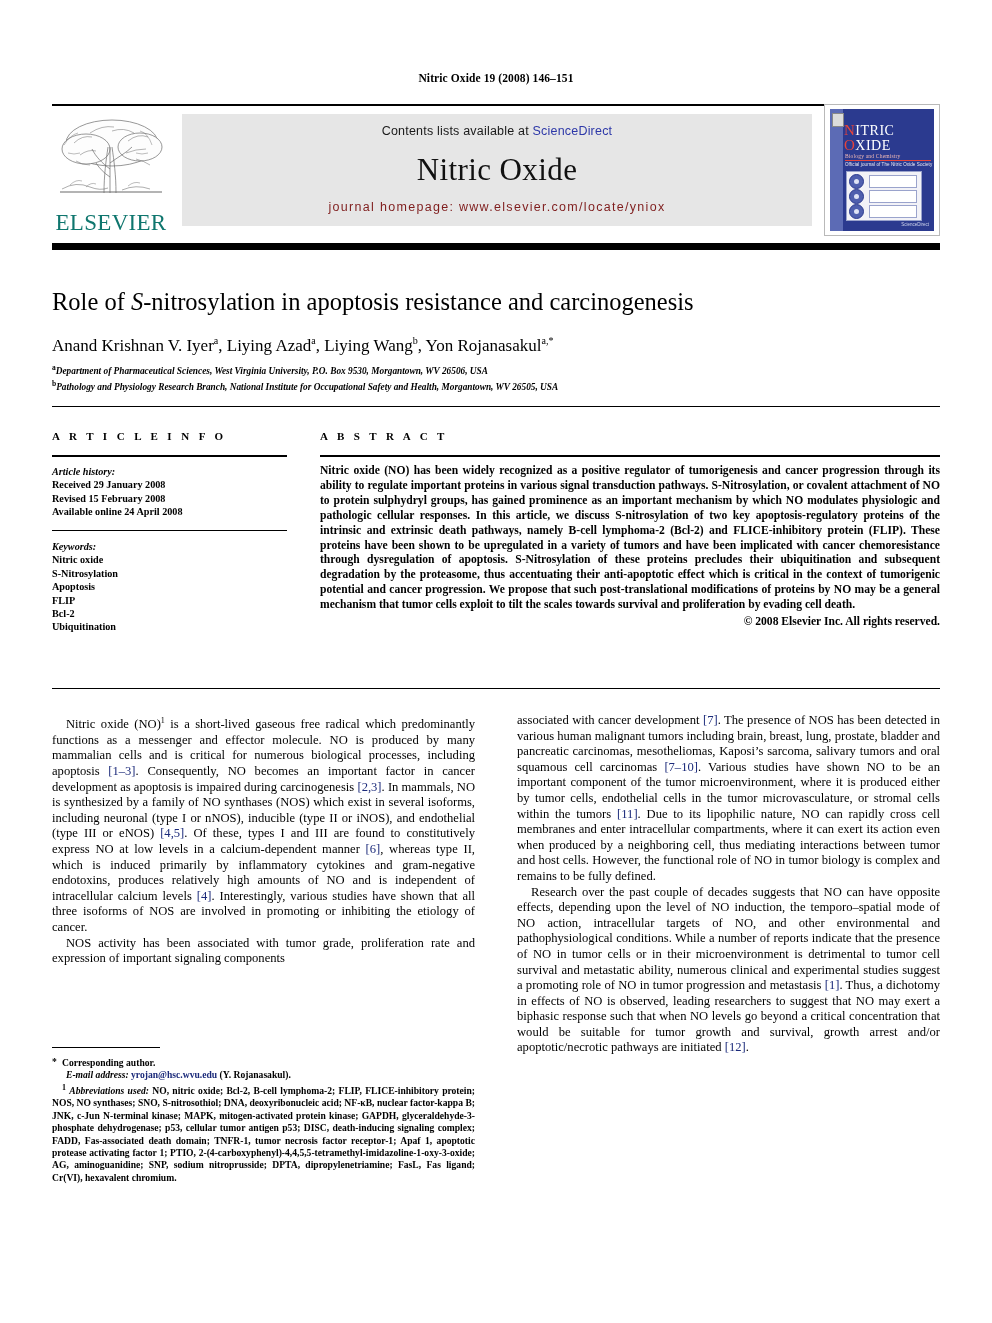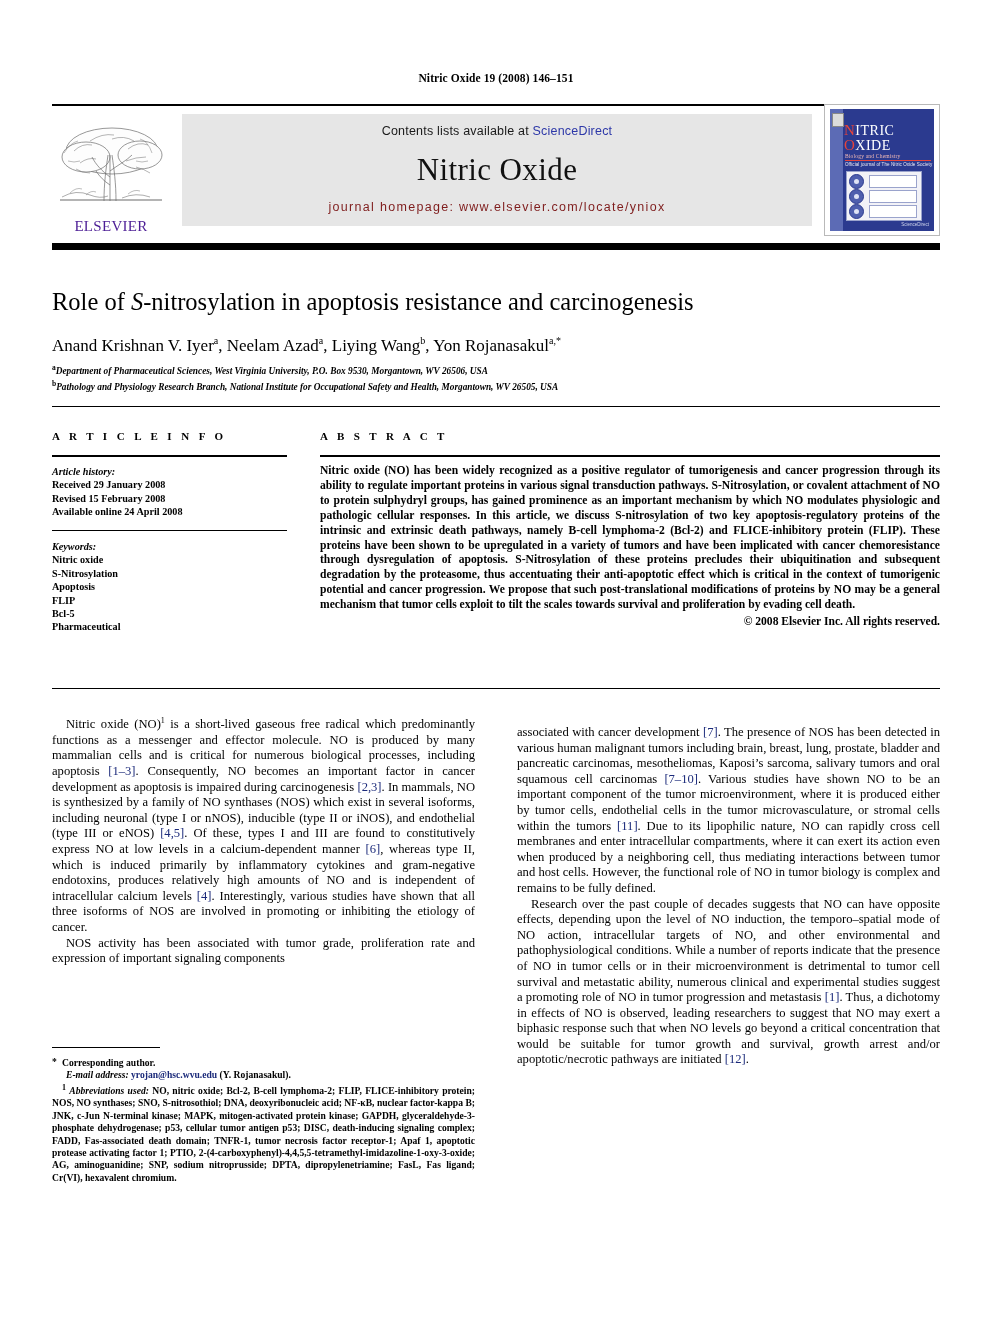--- a/index.html
+++ b/index.html
@@ -56,22 +56,22 @@
     flex-direction: column;
     justify-content: flex-end;
     align-items: center;
   }
   .els-tree {
     width: 110px;
     height: 92px;
   }
   .els-word {
     font-family: "Liberation Serif", serif;
-    color: #4c1d95;
-    font-size: 15px;
+    color: #0f766e;
+    font-size: 23px;
     letter-spacing: 0.3px;
     line-height: 1;
     font-weight: normal;
     margin-top: 6px;
   }
   .sd-box {
     position: absolute;
     left: 130px; top: 10px;
     width: 630px;
     height: 112px;
@@ -296,21 +296,21 @@
   }
   .body-col p {
     margin: 0;
     text-indent: 14px;
   }
   .body-col p.noind { text-indent: 0; }
   .ref { color: #1b2a7a; }
   .sup1 { vertical-align: super; font-size: 8px; }
 
   #col-left { left: 52px; top: 713px; }
-  #col-right { left: 517px; top: 713px; margin-top: 12px; }
+  #col-right { left: 517px; top: 713px; }
 
   
   .fn-rule {
     position: absolute;
     left: 52px; top: 1047px;
     width: 108px; height: 1px;
     background: #000;
   }
   .footnotes {
     position: absolute;
@@ -414,21 +414,21 @@
       </div>
     </div>
   </div>
 
   <div class="blackbar"></div>
 
   <div class="title">
     <span>Role of </span><em>S</em><span>-nitrosylation in apoptosis resistance and carcinogenesis</span>
   </div>
 
-  <div class="authors" id="authors"><span>Anand Krishnan V. Iyer</span><sup>a</sup>, <span>Neelam Azad</span><sup>a</sup>, <span>Liying Wang</span><sup>b</sup>, <span>Yon Rojanasakul</span><sup>a,*</sup></div>
+  <div class="authors" id="authors"><span>Anand Krishnan V. Iyer</span><sup>a</sup>, <span>Liying Azad</span><sup>a</sup>, <span>Liying Wang</span><sup>b</sup>, <span>Yon Rojanasakul</span><sup>a,*</sup></div>
   <div class="affil" id="affils">
       <div><sup>a</sup>Department of Pharmaceutical Sciences, West Virginia University, P.O. Box 9530, Morgantown, WV 26506, USA</div>
       <div><sup>b</sup>Pathology and Physiology Research Branch, National Institute for Occupational Safety and Health, Morgantown, WV 26505, USA</div>
     </div>
 
   <div class="rule-thin" style="left:52px; top:406px; width:888px; height:1px;"></div>
 
   <div class="colhead" style="left:52px; top:430px;">A R T I C L E    I N F O</div>
   <div class="colhead" style="left:320px; top:430px;">A B S T R A C T</div>
 
@@ -445,22 +445,22 @@
   </div>
 
   <div class="rule-thin" style="left:52px; top:530px; width:235px; height:1px;"></div>
 
   <div class="info-col" style="top:540px;">
     <div class="ital">Keywords:</div>
     <div>Nitric oxide</div>
     <div>S-Nitrosylation</div>
     <div>Apoptosis</div>
     <div>FLIP</div>
-    <div>Bcl-5</div>
-    <div>Pharmaceutical</div>
+    <div>Bcl-2</div>
+    <div>Ubiquitination</div>
   </div>
 
   <div class="abs-col">
     <div>Nitric oxide (NO) has been widely recognized as a positive regulator of tumorigenesis and cancer progression through its ability to regulate important proteins in various signal transduction pathways. S-Nitrosylation, or covalent attachment of NO to protein sulphydryl groups, has gained prominence as an important mechanism by which NO modulates physiologic and pathologic cellular responses. In this article, we discuss S-nitrosylation of two key apoptosis-regulatory proteins of the intrinsic and extrinsic death pathways, namely B-cell lymphoma-2 (Bcl-2) and FLICE-inhibitory protein (FLIP). These proteins have been shown to be upregulated in a variety of tumors and have been implicated with cancer chemoresistance through dysregulation of apoptosis. S-Nitrosylation of these proteins precludes their ubiquitination and subsequent degradation by the proteasome, thus accentuating their anti-apoptotic effect which is critical in the context of tumorigenic potential and cancer progression. We propose that such post-translational modifications of proteins by NO may be a general mechanism that tumor cells exploit to tilt the scales towards survival and proliferation by evading cell death.</div>
     <div class="abs-copyright">© 2008 Elsevier Inc. All rights reserved.</div>
   </div>
 
   <div class="rule-thin" style="left:52px; top:688px; width:888px; height:1px;"></div>
 
   <div class="body-col" id="col-left">

